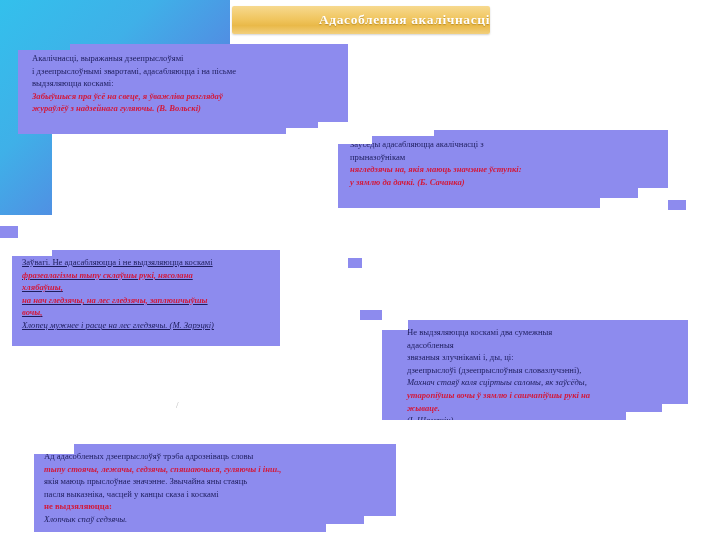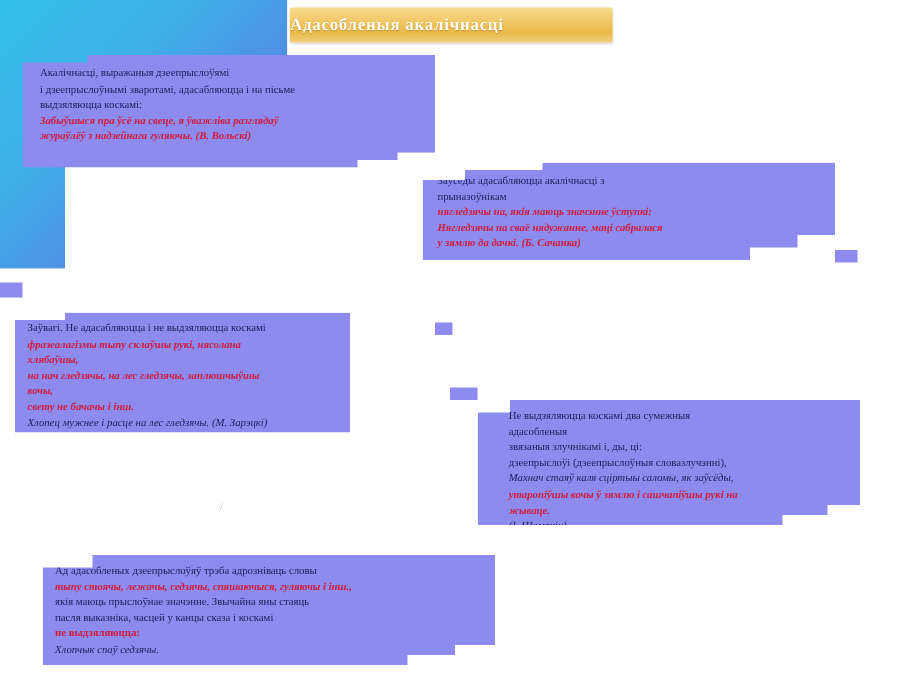--- a/index.html
+++ b/index.html
@@ -23,21 +23,21 @@
     position:absolute;left:0;top:0;width:60px;height:120px;
     background:linear-gradient(160deg,#37c3ee 0%,#4aa6e6 60%,#6b84e2 100%);
     z-index:0;
   }
 
   
   .title-bar{
     position:absolute;left:232px;top:6px;width:258px;height:28px;
     background:linear-gradient(180deg,#f7d98f 0%,#f0c55e 48%,#e9b949 70%,#f2cf7c 100%);
     border-radius:2px;
-    display:flex;align-items:center;justify-content:flex-start;
+    display:flex;align-items:center;justify-content:flex-end;
     box-shadow:0 1px 2px rgba(0,0,0,.18);
     z-index:6;
   }
   .title-bar span{
     font-family:"Liberation Serif", serif;
     font-weight:bold;font-size:13.5px;color:#ffffff;
     letter-spacing:.6px;
     text-shadow:0 1px 1px rgba(150,110,20,.55);
     white-space:nowrap;
   }
@@ -75,20 +75,21 @@
     clip-path:polygon(
       0 14px, 34px 14px, 34px 6px, 96px 6px, 96px 0, 330px 0,
       330px 58px, 300px 58px, 300px 68px, 262px 68px, 262px 78px, 0 78px);
   }
 
   #panel3{
     left:12px;top:250px;width:268px;height:112px;padding:6px 6px 0 10px;
     clip-path:polygon(
       0 6px, 40px 6px, 40px 0, 336px 0, 336px 80px,
       312px 80px, 312px 88px, 276px 88px, 276px 96px, 0 96px);
+    text-decoration:underline;
   }
 
   #panel4{
     left:382px;top:320px;width:324px;height:116px;padding:6px 8px 0 25px;
     clip-path:polygon(
       0 10px, 26px 10px, 26px 0, 306px 0, 306px 84px,
       280px 84px, 280px 92px, 244px 92px, 244px 100px, 0 100px);
   }
 
   #panel5{
@@ -134,33 +135,31 @@
       <div class="red-i">Забыўшыся пра ўсё на свеце, я ўважліва разглядаў</div>
       <div class="red-i">жураўлёў з надзейнага гуляючы. (В. Вольскі)</div>
     </div>
   </div>
 
   <div class="panel" id="panel2">
     <div class="tx">
       <div>Заўсёды адасабляюцца акалічнасці з</div>
       <div>прыназоўнікам</div>
       <div class="red-i">нягледзячы на, якія маюць значэнне ўступкі:</div>
-      <div class="red-i">Нягледзячы на сваё нядужанне, маці сабралася</div>
       <div class="red-i">у зямлю да дачкі. (Б. Сачанка)</div>
     </div>
   </div>
 
   <div class="panel" id="panel3">
     <div class="tx">
       <div>Заўвагі. Не адасабляюцца і не выдзяляюцца коскамі</div>
       <div class="red-i">фразеалагізмы тыпу склаўшы рукі, нясолана</div>
       <div class="red-i">хлябаўшы,</div>
       <div class="red-i">на нач гледзячы, на лес гледзячы, заплюшчыўшы</div>
       <div class="red-i">вочы,</div>
-      <div class="red-i">свету не бачачы і інш.</div>
       <div class="it">Хлопец мужнее і расце на лес гледзячы. (М. Зарэцкі)</div>
     </div>
   </div>
 
   <div class="panel" id="panel4">
     <div class="tx">
       <div>Не выдзяляюцца коскамі два сумежныя</div>
       <div>адасобленыя</div>
       <div>звязаныя злучнікамі і, ды, ці:</div>
       <div>дзеепрыслоўі (дзеепрыслоўныя словазлучэнні),</div>

